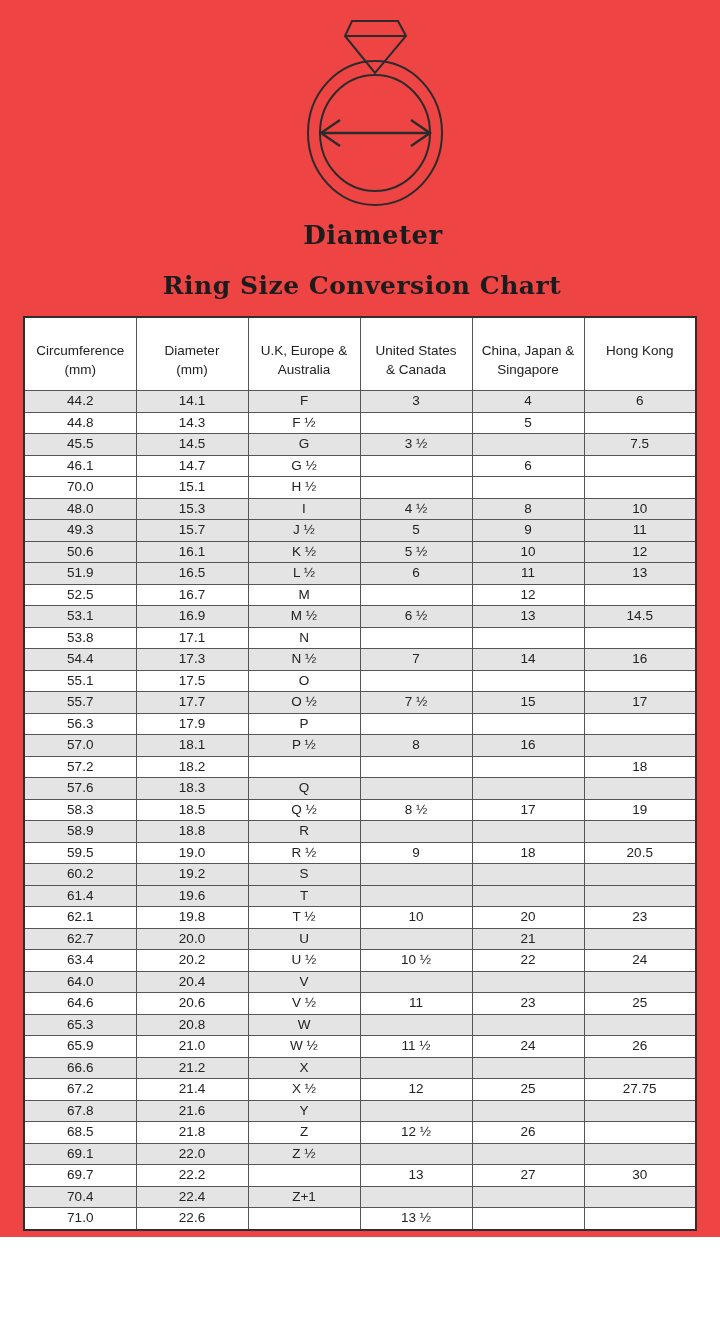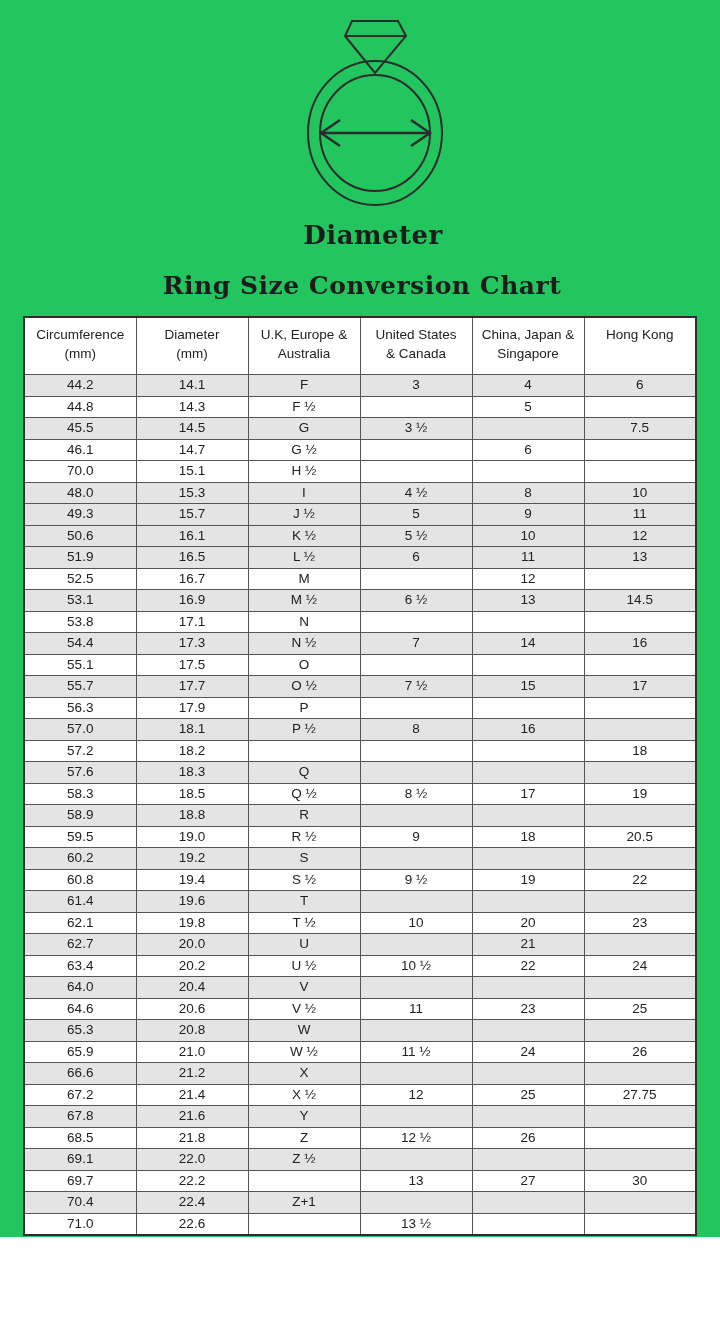--- a/index.html
+++ b/index.html
@@ -4,21 +4,21 @@
 <style>
   html, body {
     margin: 0;
     padding: 0;
     background: #ffffff;
   }
   .page {
     position: relative;
     width: 720px;
     height: 1237px;
-    background: #22c55e;
+    background: #ef4444;
     overflow: hidden;
     font-family: "Liberation Sans", sans-serif;
     color: #222222;
   }
   .ring-figure {
     position: absolute;
     left: 283px;
     top: 12px;
     width: 184px;
     height: 200px;
@@ -65,21 +65,21 @@
     font-family: "Liberation Sans", sans-serif;
     color: #222222;
     overflow: hidden;
   }
   .ring-size-table th {
     height: 49px;
     font-size: 13.5px;
     font-weight: normal;
     line-height: 19px;
     vertical-align: top;
-    padding-top: 7px;
+    padding-top: 23px;
     white-space: pre-line;
     background: #ffffff;
   }
   .ring-size-table td {
     height: 20.5px;
     font-size: 13.5px;
     line-height: 20.5px;
     background: #ffffff;
   }
   .ring-size-table tr.alt td {
@@ -306,28 +306,20 @@
           <td>20.5</td>
         </tr>
         <tr class="alt">
           <td>60.2</td>
           <td>19.2</td>
           <td>S</td>
           <td></td>
           <td></td>
           <td></td>
         </tr>
-        <tr>
-          <td>60.8</td>
-          <td>19.4</td>
-          <td>S ½</td>
-          <td>9 ½</td>
-          <td>19</td>
-          <td>22</td>
-        </tr>
         <tr class="alt">
           <td>61.4</td>
           <td>19.6</td>
           <td>T</td>
           <td></td>
           <td></td>
           <td></td>
         </tr>
         <tr>
           <td>62.1</td>

